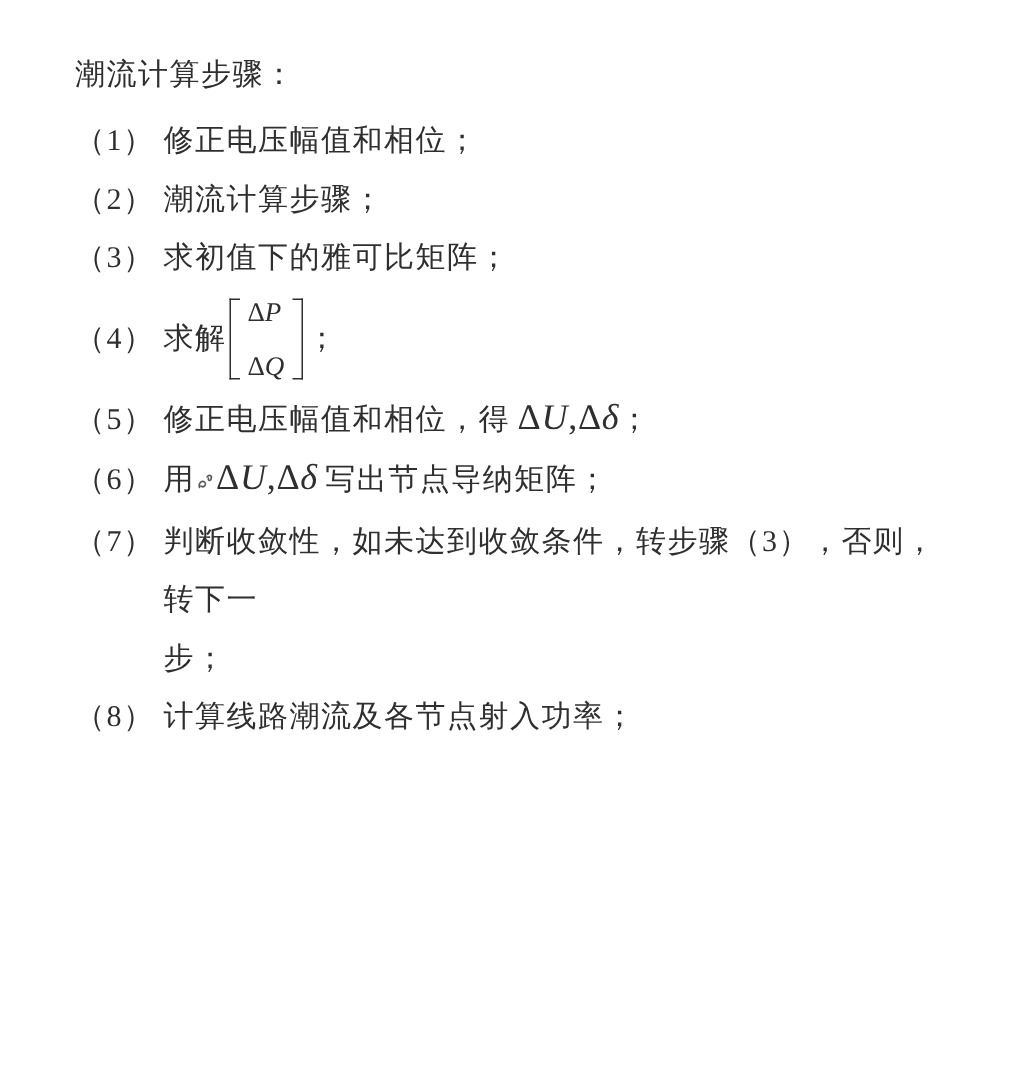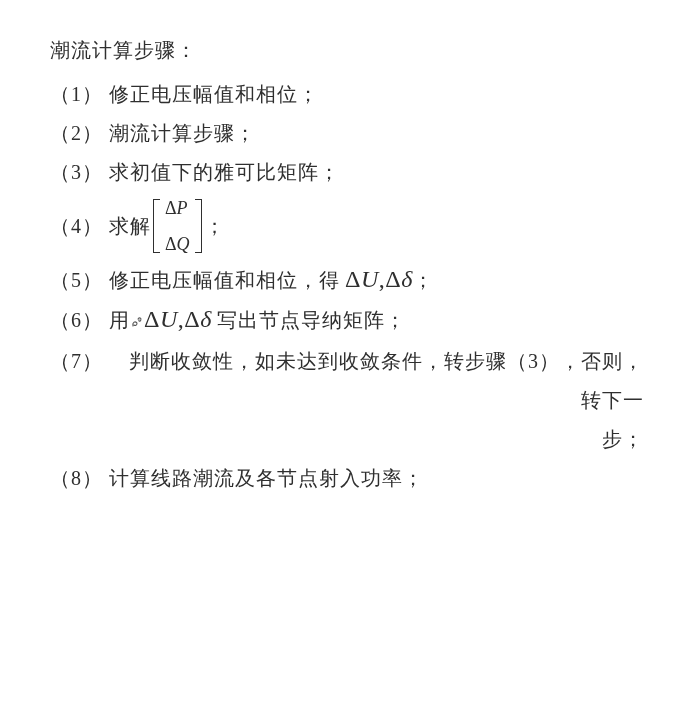--- a/index.html
+++ b/index.html
@@ -67,21 +67,21 @@
     letter-spacing: 0;
   }
   .math {
     font-size: 24px;
     letter-spacing: 0.5px;
     white-space: nowrap;
   }
   .mvar { font-style: italic; font-family: "Liberation Serif", "DejaVu Serif", serif; }
   .gap-l { margin-left: 5px; }
   .smudge { display: inline-block; vertical-align: -2px; margin: 0 1px; }
-  .wrap-line { line-height: 39px; text-align: right; }
+  .wrap-line { line-height: 39px; }
 </style>
 </head>
 <body>
 
 <div class="page">
 
   <div class="title">潮流计算步骤：</div>
   <div class="title-spacer"></div>
 
   <div class="step">

